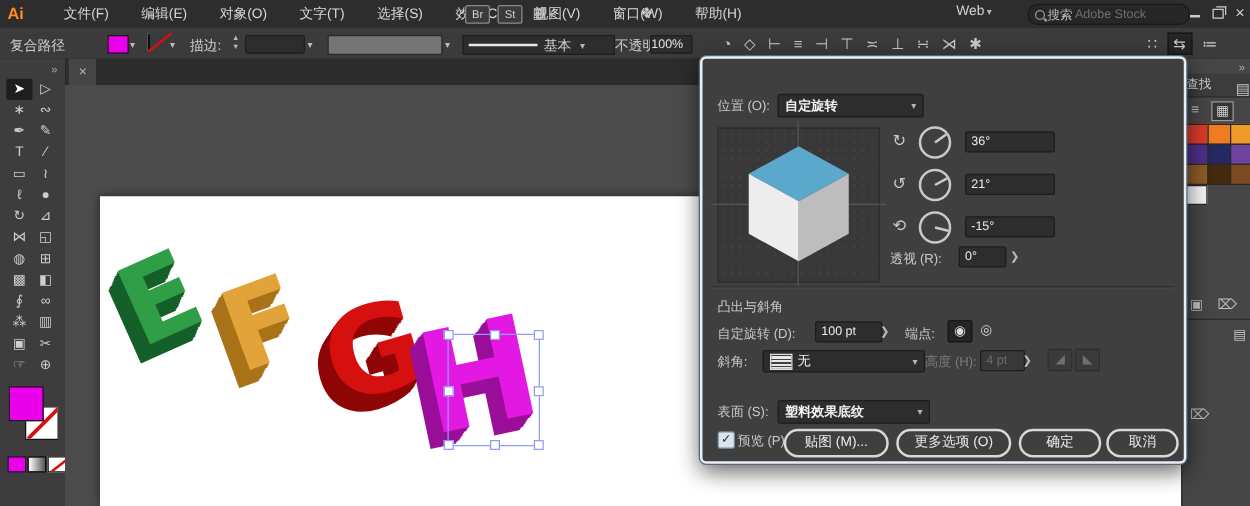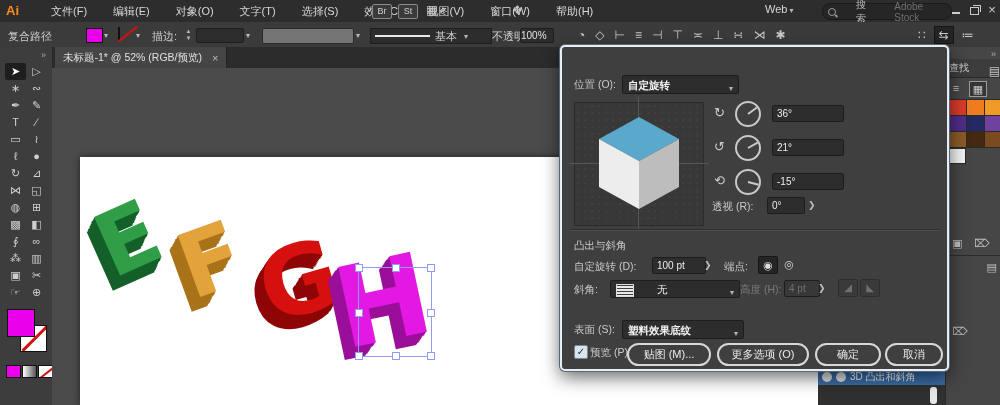--- a/index.html
+++ b/index.html
@@ -10,21 +10,21 @@
   
   .menubar{position:absolute;left:0;top:0;width:1000px;height:22px;background:#2d2d2d;border-bottom:1px solid #1f1f1f;}
   .ai-logo{position:absolute;left:6px;top:3px;font-weight:bold;font-size:13px;color:#ff8c1a;}
   .menus{position:absolute;left:38px;top:0;height:22px;display:flex;align-items:center;}
   .menu-item{padding:0 13px;line-height:22px;color:#d8d8d8;cursor:default;}
   .badge{position:absolute;top:4px;width:18px;height:13px;border:1px solid #8a8a8a;border-radius:2px;
          font-size:9px;line-height:13px;text-align:center;color:#d0d0d0;background:#3a3a3a;}
   .mb-icon{position:absolute;top:3px;color:#c5c5c5;font-size:12px;}
   .caret{font-size:8px;color:#b5b5b5;margin-left:2px;}
   .ws-drop{position:absolute;left:765px;top:3px;color:#d5d5d5;text-align:right;}
-  .searchbox{position:absolute;left:822px;top:3px;width:118px;height:15px;background:#262626;border:1px solid #1a1a1a;border-radius:8px;display:flex;align-items:center;padding:0 5px;gap:20px;}
+  .searchbox{position:absolute;left:822px;top:3px;width:118px;height:15px;background:#262626;border:1px solid #1a1a1a;border-radius:8px;display:flex;align-items:center;padding:0 5px;gap:2px;}
   .lens{width:6px;height:6px;border:1.5px solid #9a9a9a;border-radius:50%;position:relative;flex:none;}
   .lens::after{content:"";position:absolute;left:6px;top:6px;width:3px;height:1.5px;background:#9a9a9a;transform:rotate(45deg);}
   .search-label{color:#bdbdbd;font-size:10px;}
   .search-hint{color:#6f6f6f;font-size:10px;}
   .winbtn{position:absolute;top:0;width:16px;height:20px;text-align:center;color:#cccccc;}
   .minbar{display:inline-block;width:8px;height:2px;background:#cccccc;margin-top:12px;}
   .restsq{display:inline-block;width:7px;height:6px;border:1px solid #cccccc;margin-top:7px;position:relative;}
   .restsq::before{content:"";position:absolute;left:2px;top:-3px;width:7px;height:6px;border:1px solid #cccccc;border-bottom:none;border-left:none;}
   
   .controlbar{position:absolute;left:0;top:22px;width:1000px;height:25px;background:#3b3b3b;border-bottom:1px solid #242424;}
@@ -66,21 +66,21 @@
   .dialog{position:absolute;left:560px;top:45px;width:385px;height:322px;background:#3f3f3f;
           border:2px solid #e9eef4;border-radius:5px;box-shadow:0 0 0 1px #55677a,0 6px 18px rgba(0,0,0,.6);z-index:50;}
   .dlg-title{position:absolute;left:0;top:0;right:0;height:20px;background:linear-gradient(#fdfdfd,#c9ced4);
              color:#1c1c1c;line-height:20px;padding-left:8px;border-radius:3px 3px 0 0;font-size:11px;}
   .dlg-label{position:absolute;color:#c9c9c9;font-size:10.5px;}
   .dlg-label.dim, .dim{color:#7b7b7b;}
   .dfield{position:absolute;background:#2d2d2d;border:1px solid #1d1d1d;border-radius:2px;color:#ececec;
           font-size:10px;line-height:15px;height:15px;padding:0 4px;}
   .dfield.dim{color:#707070;background:#383838;}
   .ddn{position:absolute;background:#2d2d2d;border:1px solid #1d1d1d;border-radius:2px;color:#f2f2f2;
-       font-size:10.5px;display:flex;align-items:flex-end;padding:0 5px;gap:23px;font-weight:bold;}
+       font-size:10.5px;display:flex;align-items:center;padding:0 5px;gap:4px;font-weight:bold;}
   .ddn .caret{margin-left:auto;}
   .trackbox{position:absolute;left:12px;top:55px;width:128px;height:122px;background:#383838;border:1px solid #2b2b2b;
             background-image:radial-gradient(#414141 1px,transparent 1px);background-size:7px 7px;}
   .cross-h{position:absolute;left:-6px;top:60px;width:140px;height:1px;background:#565656;}
   .cross-v{position:absolute;left:63px;top:-6px;width:1px;height:134px;background:#565656;}
   .dial-icon{position:absolute;color:#c9c9c9;font-size:13px;}
   .dial{position:absolute;width:22px;height:22px;border:2px solid #c9c9c9;border-radius:50%;}
   .needle{position:absolute;left:50%;top:50%;width:11px;height:2px;background:#c9c9c9;transform-origin:0 50%;margin-top:-1px;}
   .arrowbtn{position:absolute;color:#bdbdbd;font-size:9px;}
   .sep{position:absolute;left:8px;width:369px;height:1px;background:#2e2e2e;border-bottom:1px solid #4e4e4e;}
@@ -179,21 +179,20 @@
       </div>
     <div class="cb-icons-right">
         <span class="cb-icon">∷</span>
         <span class="cb-icon">⇆</span>
         <span class="cb-icon">≔</span>
       </div>
   </div>
 
   <div class="tabbar">
     <div class="doctab">
-      <span>未标题-1* @ 52% (RGB/预览)</span>
       <span class="tab-close">×</span>
     </div>
   </div>
 
   <div class="toolbar">
     <span class="tb-collapse">»</span>
     <div class="tool-grid">
         <span class="tool active">➤</span>
         <span class="tool">▷</span>
         <span class="tool">∗</span>
@@ -348,25 +347,14 @@
         <span class="sw" style="background: rgb(123, 74, 32);"></span>
       </div>
     <span class="white-sw" style="background: rgb(242, 242, 242);"></span>
     <span class="rp-icon" style="left:6px;top:190px">▣</span>
     <span class="rp-icon" style="left:28px;top:190px">⌦</span>
     <div class="rp-sep" style="top:208px"></div>
     <span class="rp-icon" style="right:4px;top:214px">▤</span>
     <span class="rp-icon" style="left:6px;top:278px">⌦</span>
   </div>
 
-  <div class="appearance">
-    <div class="app-row">
-      <span class="eye"></span>
-      <span class="eye"></span>
-      <span>3D 凸出和斜角</span>
-      <span class="fx">fx</span>
-    </div>
-    <div class="app-below">
-      <span class="thumb"></span>
-    </div>
-  </div>
 
 </div>
 
 </body></html>

